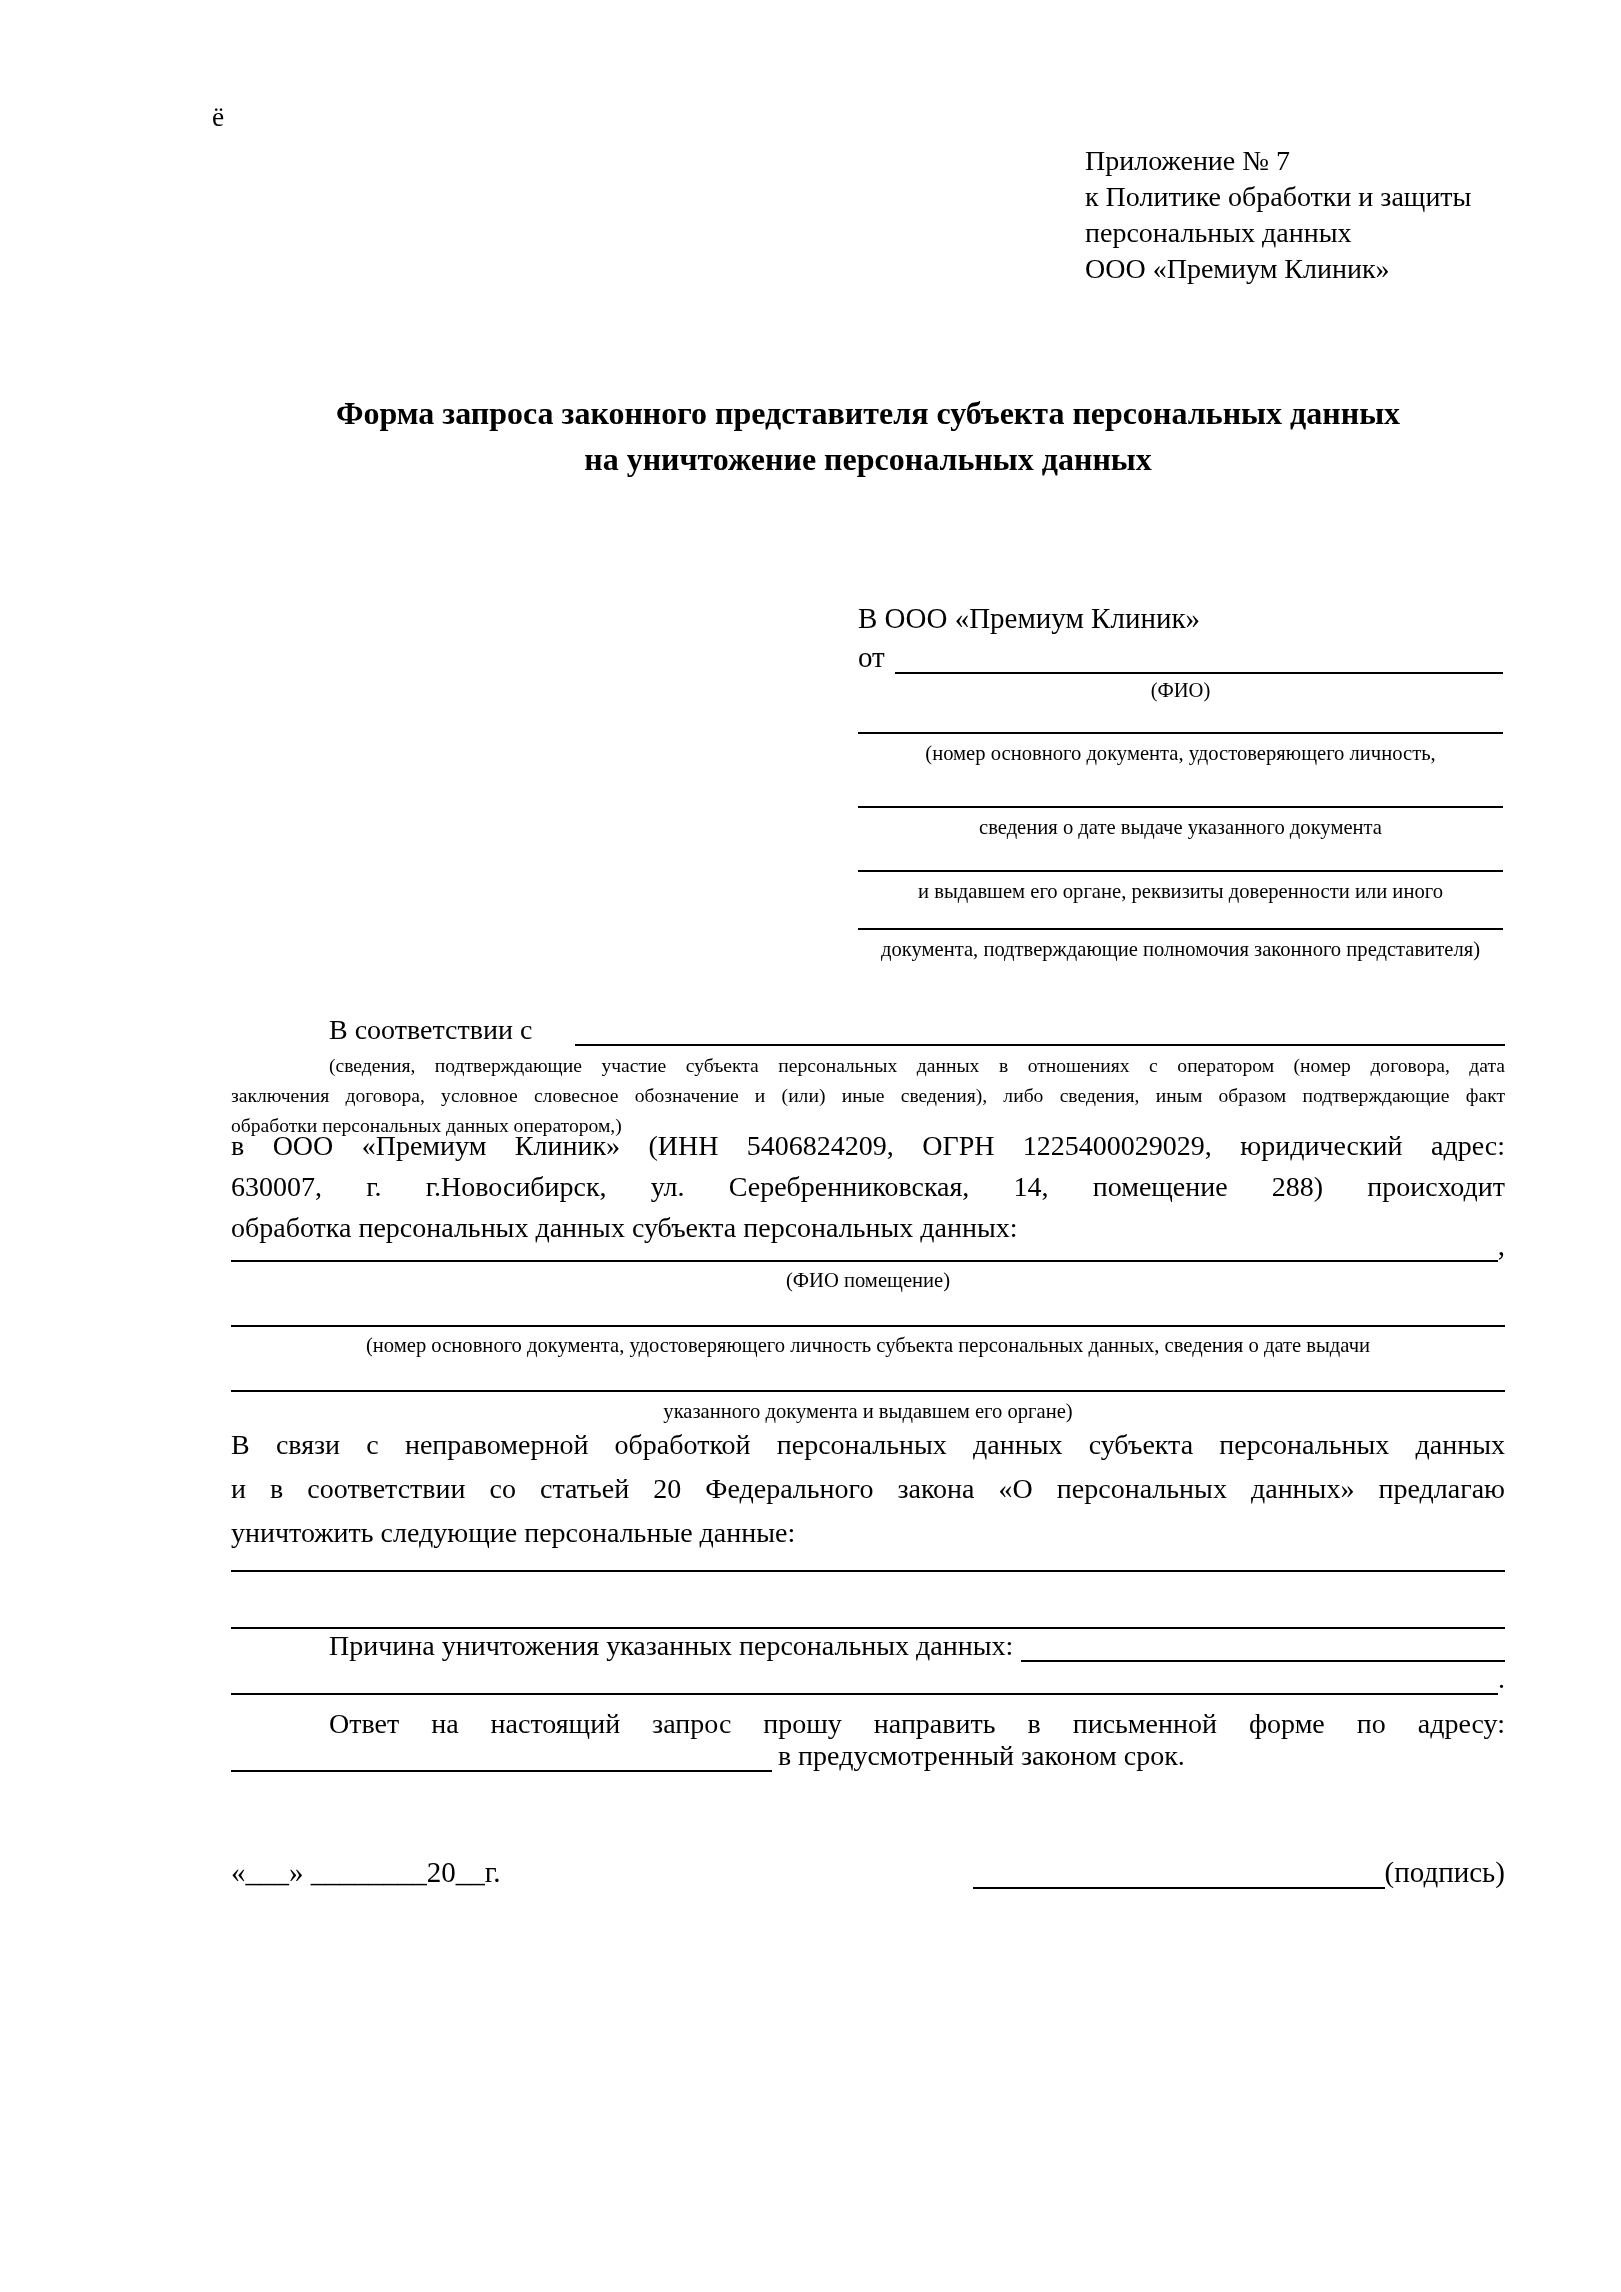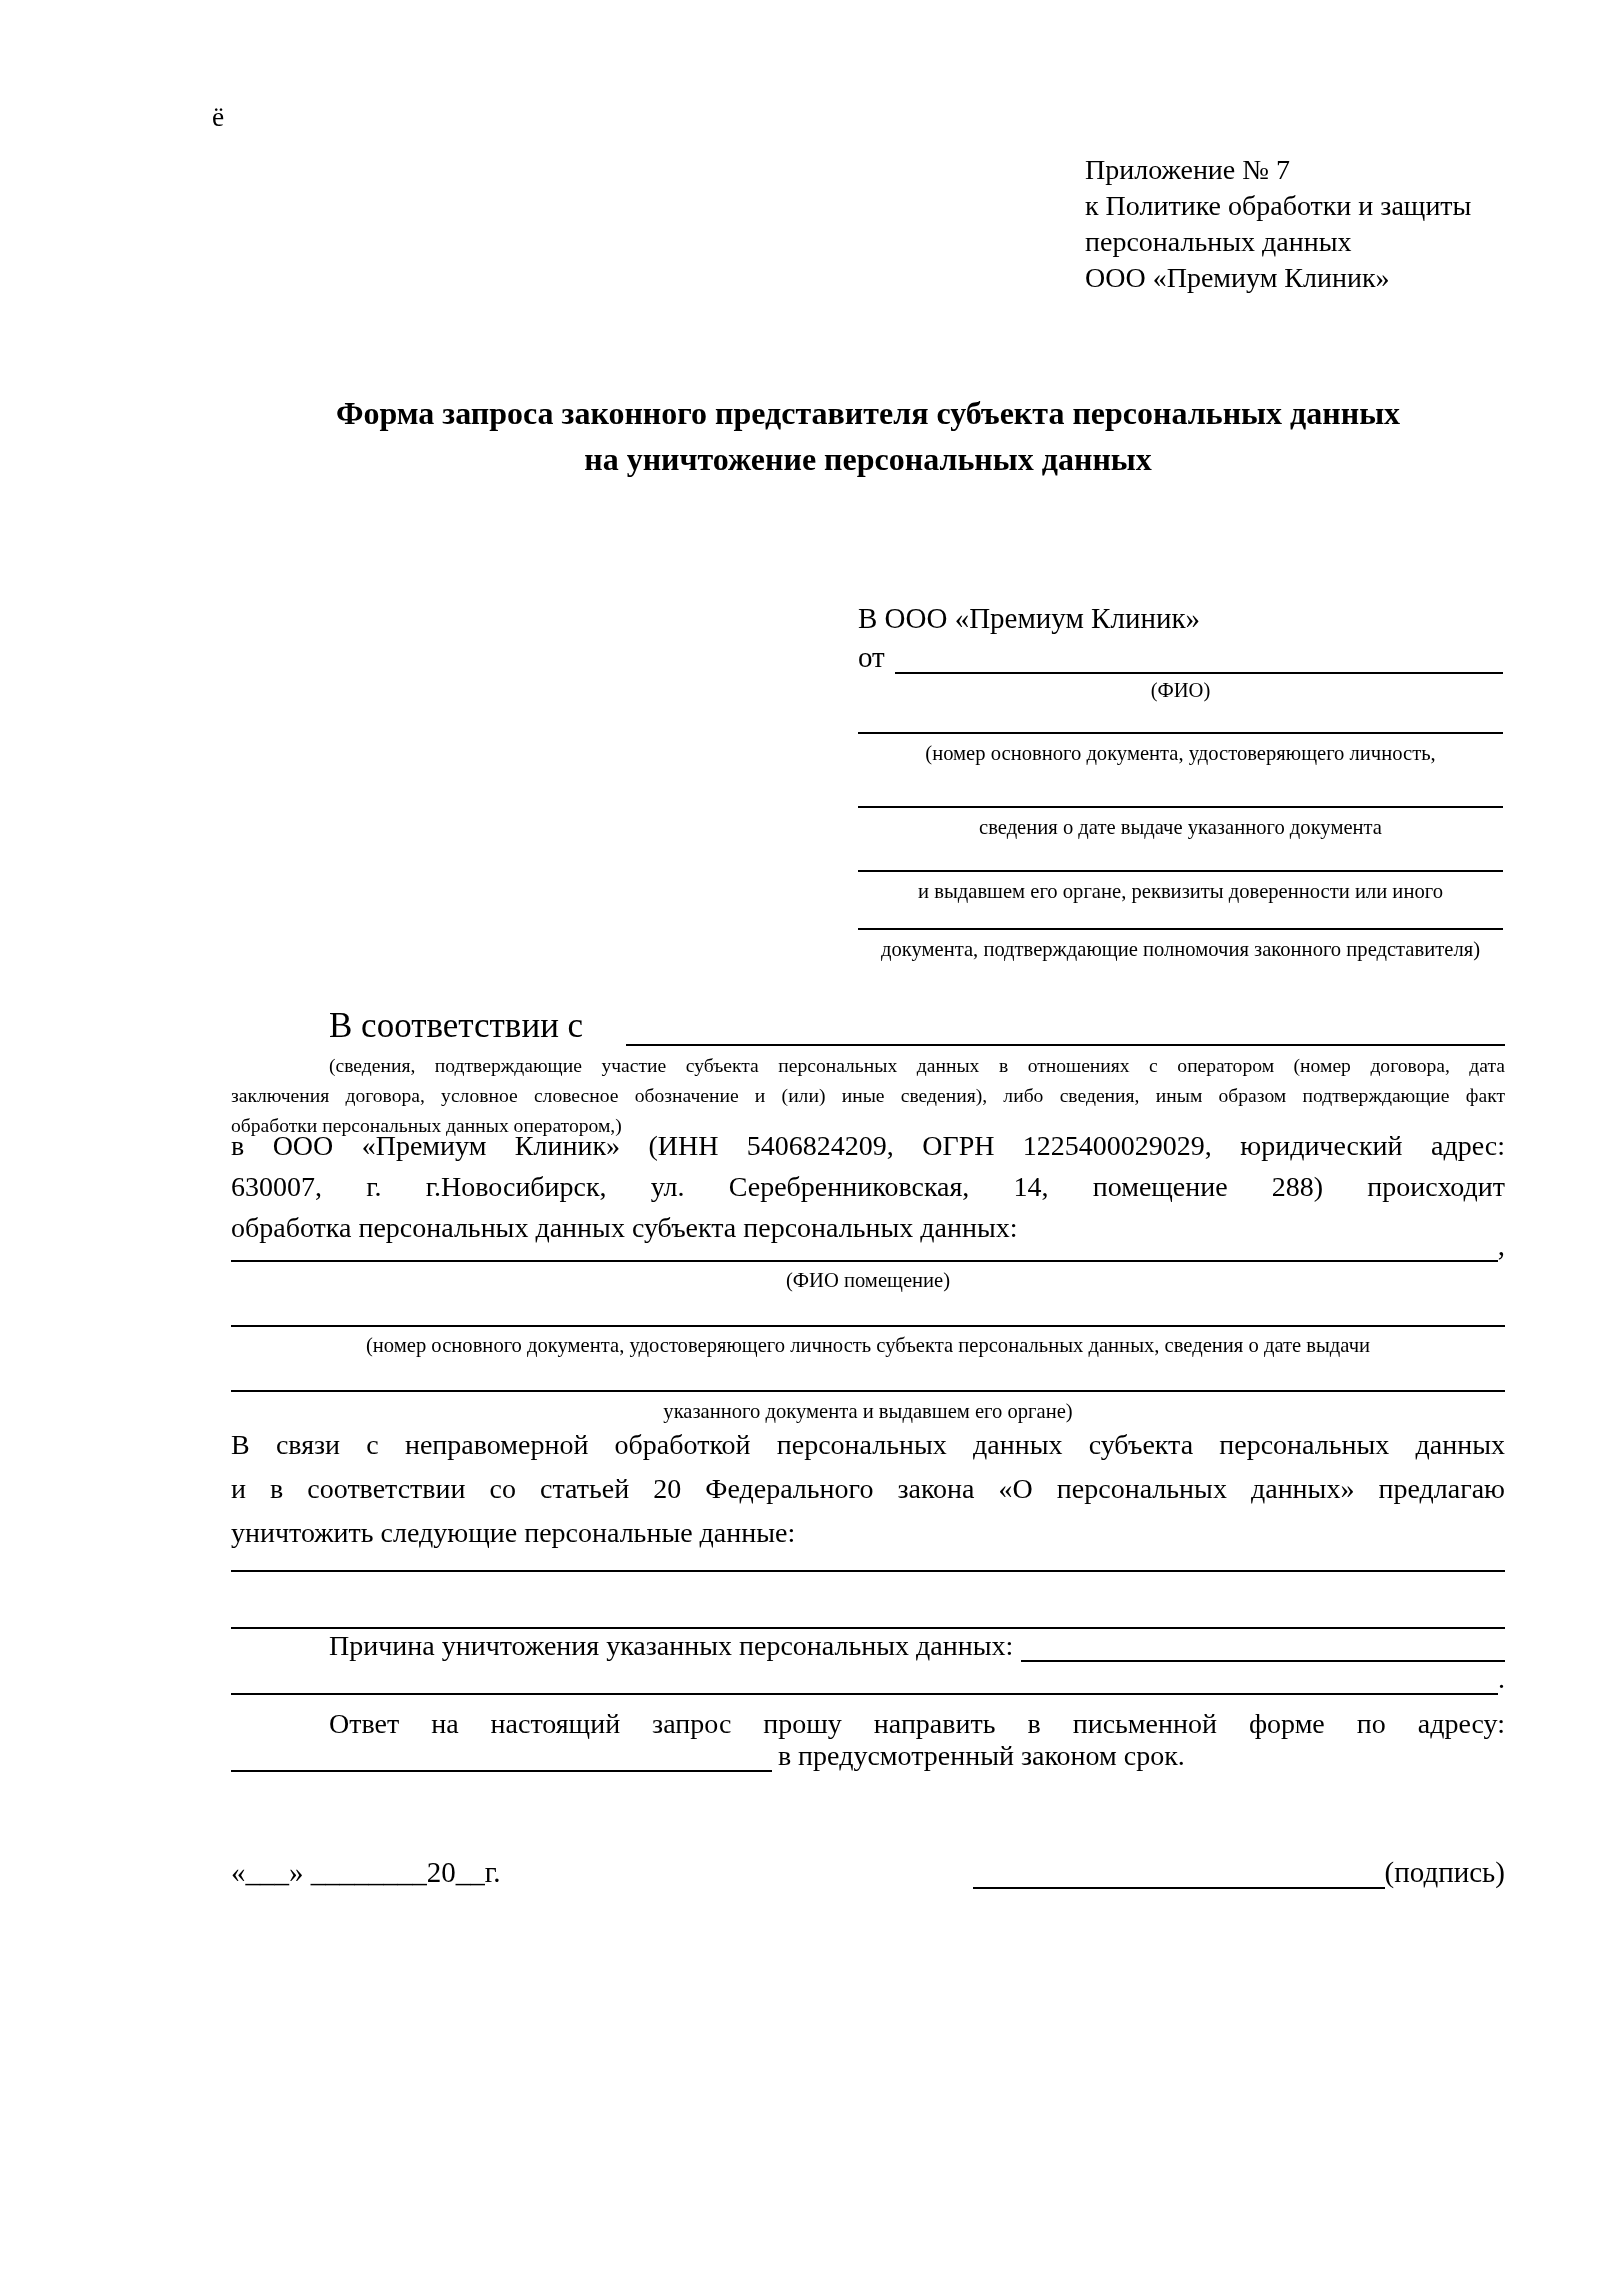--- a/index.html
+++ b/index.html
@@ -15,29 +15,29 @@
   
   .body-text{font-size:28px;line-height:41px;}
   .cap{font-size:20.6px;line-height:25.5px;}
   .row{display:flex;align-items:flex-end;}
   .fill{flex:1;border-bottom:2.9px solid #000;align-self:stretch;}
   .blank-line{border-bottom:2.9px solid #000;}
   .center{text-align:center;}
   .jl{text-align:justify;text-align-last:justify;}
   
   .stray{left:212px;top:102px;font-size:27.4px;}
-  .hdr{left:1085px;top:143px;font-size:28px;line-height:36px;margin-top:9px;}
+  .hdr{left:1085px;top:143px;font-size:28px;line-height:36px;}
   .title{left:231px;top:390px;width:1274px;text-align:center;
          font-weight:bold;font-size:32px;line-height:46px;}
   .addr{left:858px;width:645px;}
   .addr-to{top:598px;font-size:29px;}
   .addr-from{top:641px;height:33px;font-size:29px;}
   .addr-from .lbl{margin-right:9.8px;}
   .margin-row{left:231px;width:1274px;}
-  .acc-row{top:1013px;height:33px;font-size:35px;gap:35px;}
+  .acc-row{top:1013px;height:33px;font-size:28px;gap:35px;}
   .acc-row .lbl{margin-left:98px;margin-right:7.8px;}
   .note{top:1051px;font-size:19.6px;line-height:30px;}
   .note .ind{text-indent:98px;}
   .op-para{top:1125px;font-size:28px;line-height:41px;}
   .fio-row{top:1231px;height:31px;font-size:29px;}
   .demand{top:1423px;font-size:28px;line-height:44px;}
   .reason-row{top:1631px;height:31px;font-size:28px;}
   .reason-row .lbl{margin-left:98px;margin-right:7.8px;white-space:nowrap;}
   .period-row{top:1666px;height:29px;font-size:28px;}
   .resp-para{top:1703px;font-size:28px;line-height:41px;text-indent:98px;}

